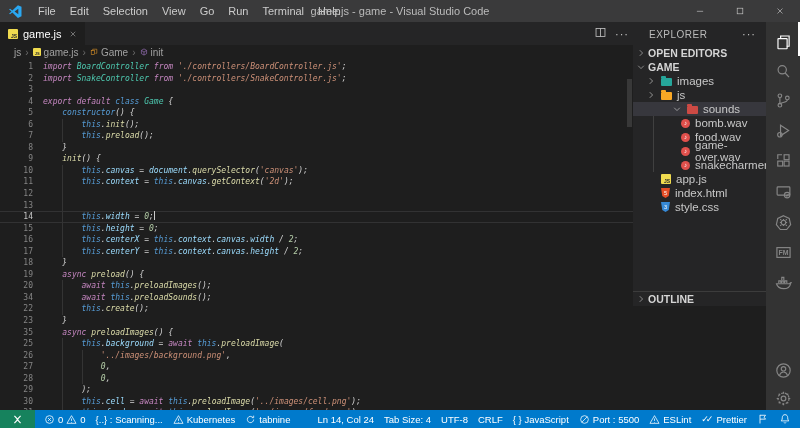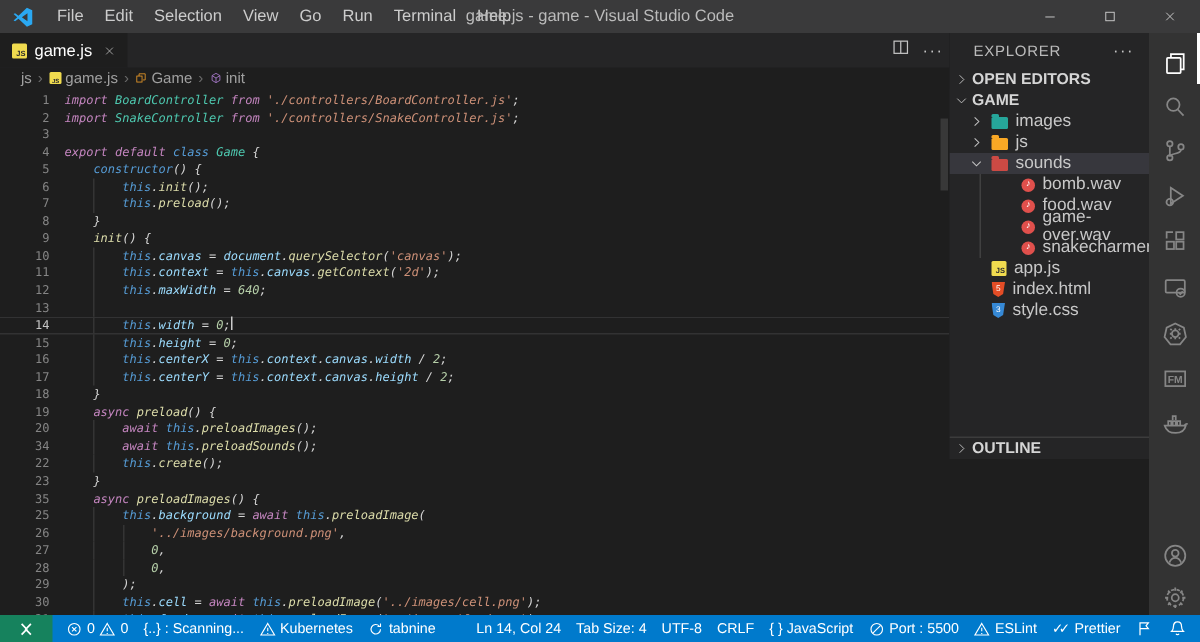--- a/index.html
+++ b/index.html
@@ -42,21 +42,21 @@
   .v{color:#9CDCFE}.s{color:#CE9178}.n{color:#B5CEA8}.p{color:#D4D4D4}
   .cursor{display:inline-block;width:1px;height:9px;background:#cccccc;vertical-align:-1px;}
   .scroll-thumb{position:absolute;right:1px;top:57px;width:5px;height:48px;background:#4f4f4f;opacity:.55;}
   
   .sidebar-title{height:24px;display:flex;align-items:center;padding:0 10px 0 16px;font-size:10px;
     letter-spacing:.5px;color:#bbbbbb;}
   .sidebar-title .dots{margin-left:auto;}
   .sec-row{height:14px;display:flex;align-items:center;font-size:10.5px;font-weight:bold;color:#d5d5d5;padding-left:3px;gap:2px;}
   .tree{}
   .tree-row{position:relative;height:14px;display:flex;align-items:center;gap:5px;font-size:11.5px;color:#c8c8c8;}
-  .tree-row.selected{background:#37373d;}
+  .tree-row.selected{background:#37373d;justify-content:center;}
   .tree-guide{position:absolute;left:20px;top:0;bottom:0;width:1px;background:#404040;}
   .chev{display:flex;align-items:center;color:#c5c5c5;flex:0 0 auto;}
   .chev-space{width:10px;flex:0 0 auto;}
   .outline-row{position:absolute;left:0;right:0;bottom:0;height:14px;display:flex;align-items:center;
     font-size:10.5px;font-weight:bold;color:#d5d5d5;padding-left:3px;gap:2px;border-top:1px solid #3c3c3c;background:#252526;}
   
   .fi{flex:0 0 auto;display:inline-flex;align-items:center;justify-content:center;position:relative;}
   .fi-folder{width:11px;height:8px;border-radius:1px;margin-top:2px;}
   .fi-folder .ftab{position:absolute;left:0;top:-2px;width:5px;height:2px;border-radius:1px 1px 0 0;background:inherit;}
   .fi-circle{width:9px;height:9px;border-radius:50%;color:#ffffff;font-size:6px;line-height:9px;text-align:center;}
@@ -173,21 +173,21 @@
         <div class="row"><span class="ln">2</span><span class="lc"><span class="k">import</span><span class="p"> </span><span class="t">SnakeController</span><span class="p"> </span><span class="k">from</span><span class="p"> </span><span class="s">'./controllers/SnakeController.js'</span><span class="p">;</span></span></div>
         <div class="row"><span class="ln">3</span><span class="lc"></span></div>
         <div class="row"><span class="ln">4</span><span class="lc"><span class="k">export</span><span class="p"> </span><span class="k">default</span><span class="p"> </span><span class="b">class</span><span class="p"> </span><span class="t">Game</span><span class="p"> {</span></span></div>
         <div class="row"><span class="ln">5</span><span class="lc"><span class="p">    </span><span class="b">constructor</span><span class="p">() {</span></span></div>
         <div class="row"><span class="ln">6</span><span class="guide" style="left: 62.264px;"></span><span class="lc"><span class="p">        </span><span class="b">this</span><span class="p">.</span><span class="f">init</span><span class="p">();</span></span></div>
         <div class="row"><span class="ln">7</span><span class="guide" style="left: 62.264px;"></span><span class="lc"><span class="p">        </span><span class="b">this</span><span class="p">.</span><span class="f">preload</span><span class="p">();</span></span></div>
         <div class="row"><span class="ln">8</span><span class="lc"><span class="p">    }</span></span></div>
         <div class="row"><span class="ln">9</span><span class="lc"><span class="p">    </span><span class="f">init</span><span class="p">() {</span></span></div>
         <div class="row"><span class="ln">10</span><span class="guide" style="left: 62.264px;"></span><span class="lc"><span class="p">        </span><span class="b">this</span><span class="p">.</span><span class="v">canvas</span><span class="p"> = </span><span class="v">document</span><span class="p">.</span><span class="f">querySelector</span><span class="p">(</span><span class="s">'canvas'</span><span class="p">);</span></span></div>
         <div class="row"><span class="ln">11</span><span class="guide" style="left: 62.264px;"></span><span class="lc"><span class="p">        </span><span class="b">this</span><span class="p">.</span><span class="v">context</span><span class="p"> = </span><span class="b">this</span><span class="p">.</span><span class="v">canvas</span><span class="p">.</span><span class="f">getContext</span><span class="p">(</span><span class="s">'2d'</span><span class="p">);</span></span></div>
-        <div class="row"><span class="ln">12</span><span class="guide" style="left: 62.264px;"></span><span class="lc"><span class="p">        </span><span class="b">this</span><span class="p">.</span><span class="v">maxWidth</span><span class="p"> = </span><span class="n">640</span><span class="p">;</span></span></div>
+        <div class="row"><span class="ln">12</span><span class="guide" style="left: 62.264px;"></span></div>
         <div class="row"><span class="ln">13</span><span class="guide" style="left: 62.264px;"></span></div>
         <div class="row cur"><span class="ln">14</span><span class="guide" style="left: 62.264px;"></span><span class="lc"><span class="p">        </span><span class="b">this</span><span class="p">.</span><span class="v">width</span><span class="p"> = </span><span class="n">0</span><span class="p">;</span><span class="cursor"></span></span></div>
         <div class="row"><span class="ln">15</span><span class="guide" style="left: 62.264px;"></span><span class="lc"><span class="p">        </span><span class="b">this</span><span class="p">.</span><span class="v">height</span><span class="p"> = </span><span class="n">0</span><span class="p">;</span></span></div>
         <div class="row"><span class="ln">16</span><span class="guide" style="left: 62.264px;"></span><span class="lc"><span class="p">        </span><span class="b">this</span><span class="p">.</span><span class="v">centerX</span><span class="p"> = </span><span class="b">this</span><span class="p">.</span><span class="v">context</span><span class="p">.</span><span class="v">canvas</span><span class="p">.</span><span class="v">width</span><span class="p"> / </span><span class="n">2</span><span class="p">;</span></span></div>
         <div class="row"><span class="ln">17</span><span class="guide" style="left: 62.264px;"></span><span class="lc"><span class="p">        </span><span class="b">this</span><span class="p">.</span><span class="v">centerY</span><span class="p"> = </span><span class="b">this</span><span class="p">.</span><span class="v">context</span><span class="p">.</span><span class="v">canvas</span><span class="p">.</span><span class="v">height</span><span class="p"> / </span><span class="n">2</span><span class="p">;</span></span></div>
         <div class="row"><span class="ln">18</span><span class="lc"><span class="p">    }</span></span></div>
         <div class="row"><span class="ln">19</span><span class="lc"><span class="p">    </span><span class="k">async</span><span class="p"> </span><span class="f">preload</span><span class="p">() {</span></span></div>
         <div class="row"><span class="ln">20</span><span class="guide" style="left: 62.264px;"></span><span class="lc"><span class="p">        </span><span class="k">await</span><span class="p"> </span><span class="b">this</span><span class="p">.</span><span class="f">preloadImages</span><span class="p">();</span></span></div>
         <div class="row"><span class="ln">34</span><span class="guide" style="left: 62.264px;"></span><span class="lc"><span class="p">        </span><span class="k">await</span><span class="p"> </span><span class="b">this</span><span class="p">.</span><span class="f">preloadSounds</span><span class="p">();</span></span></div>
         <div class="row"><span class="ln">22</span><span class="guide" style="left: 62.264px;"></span><span class="lc"><span class="p">        </span><span class="b">this</span><span class="p">.</span><span class="f">create</span><span class="p">();</span></span></div>

